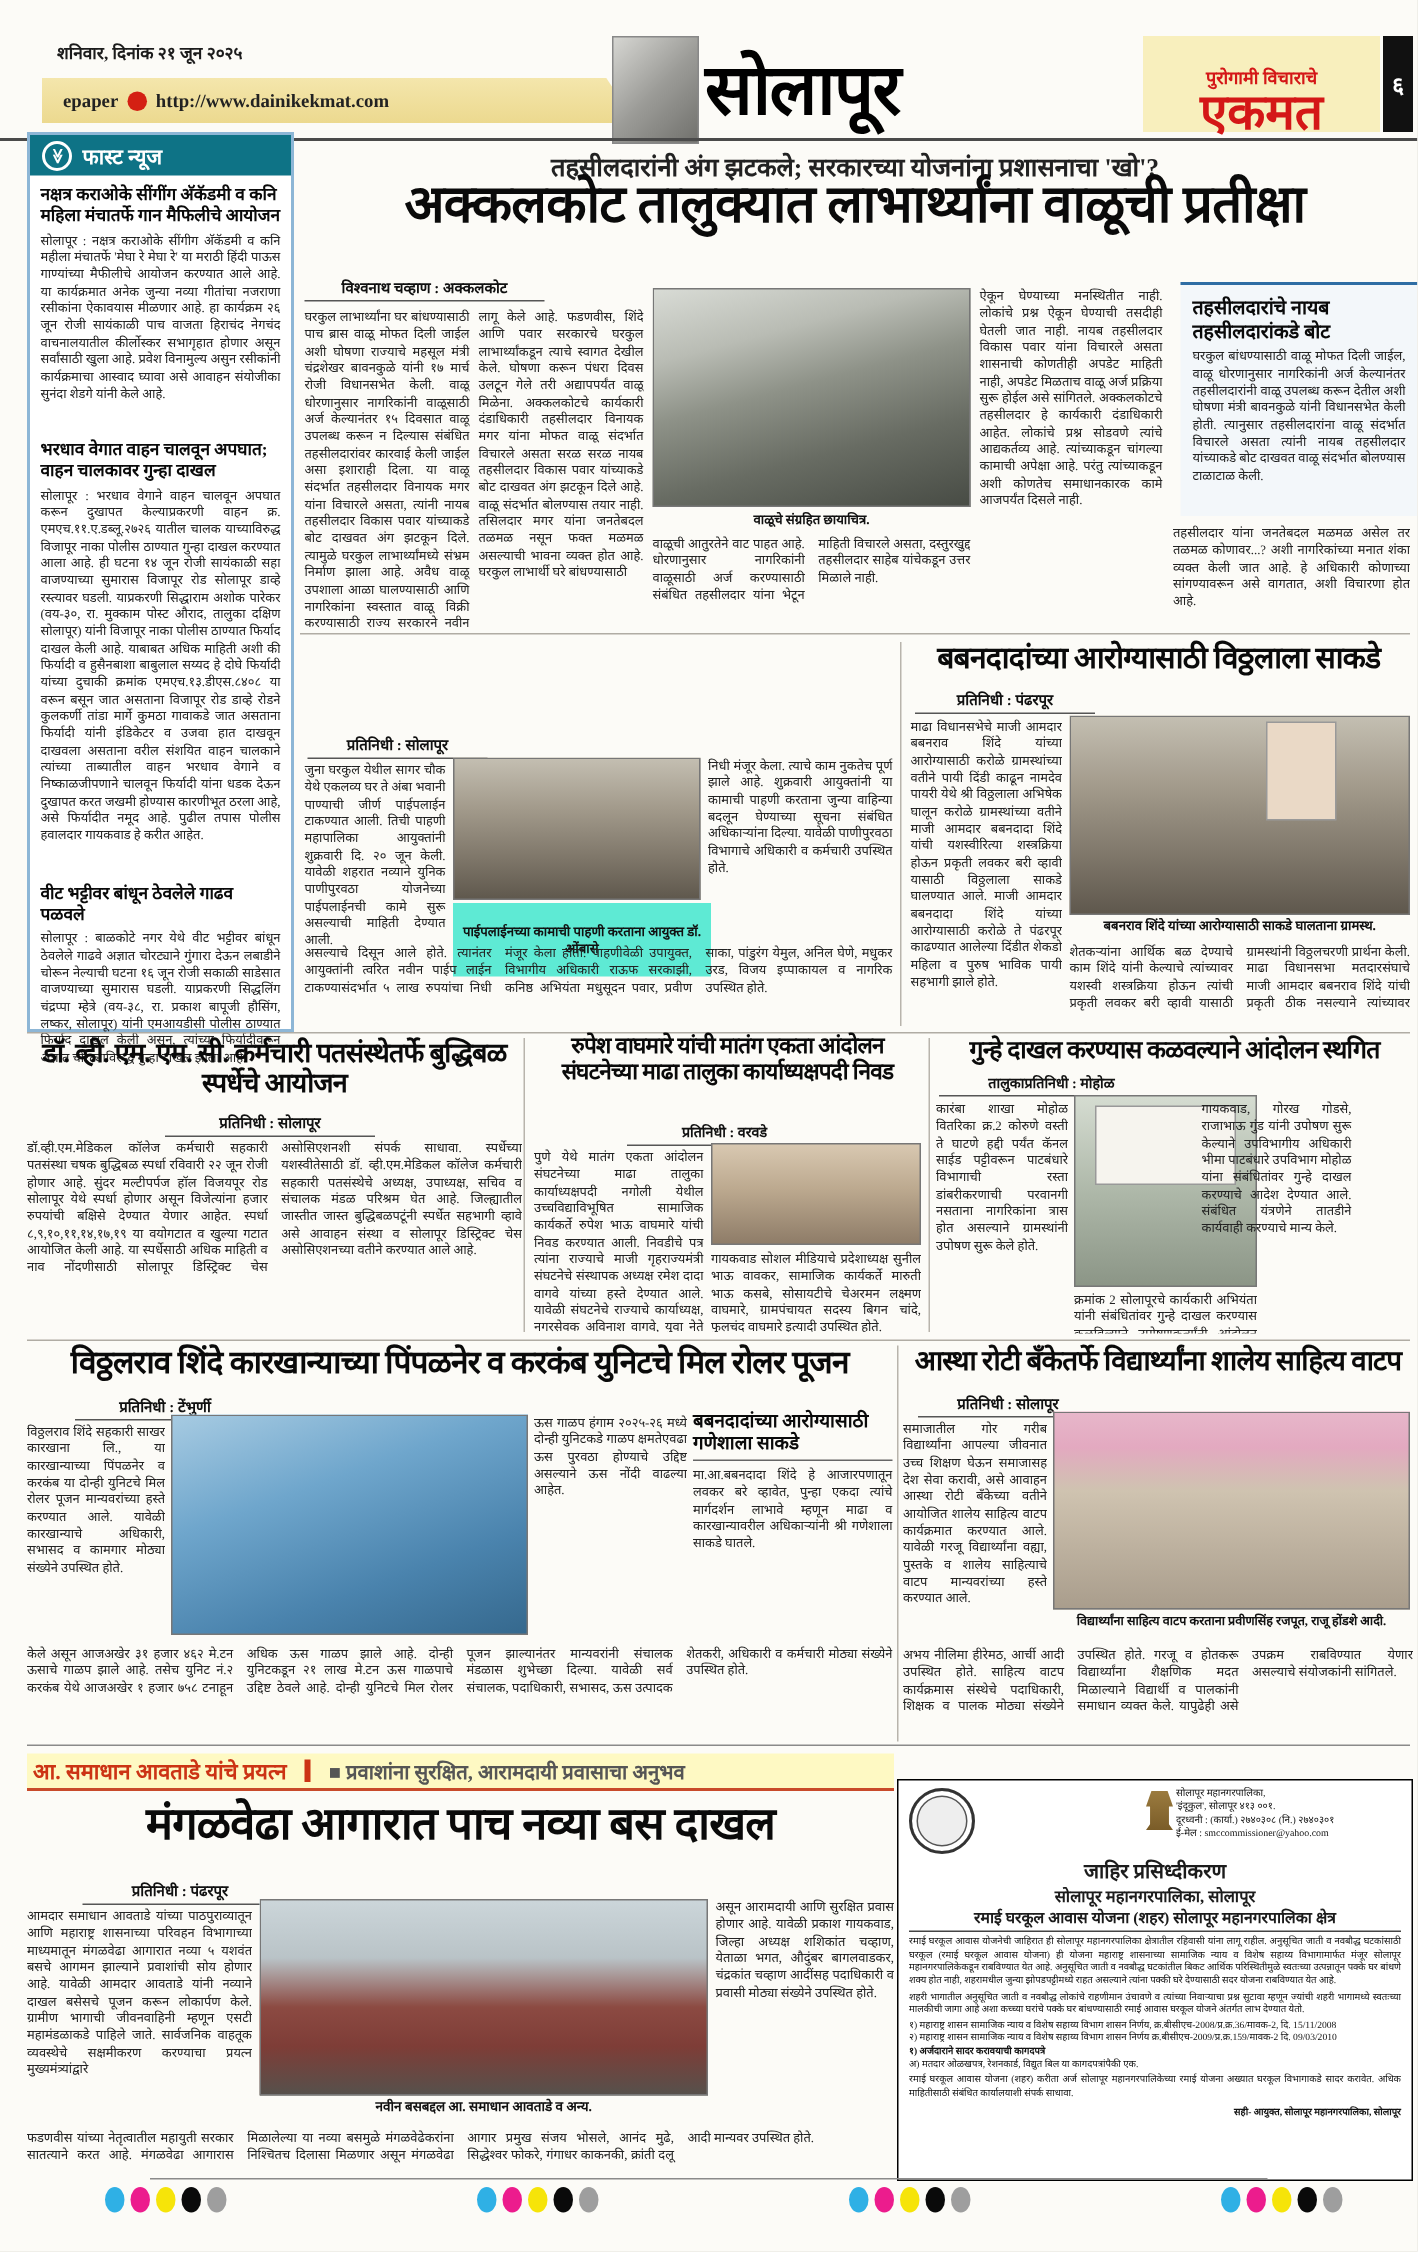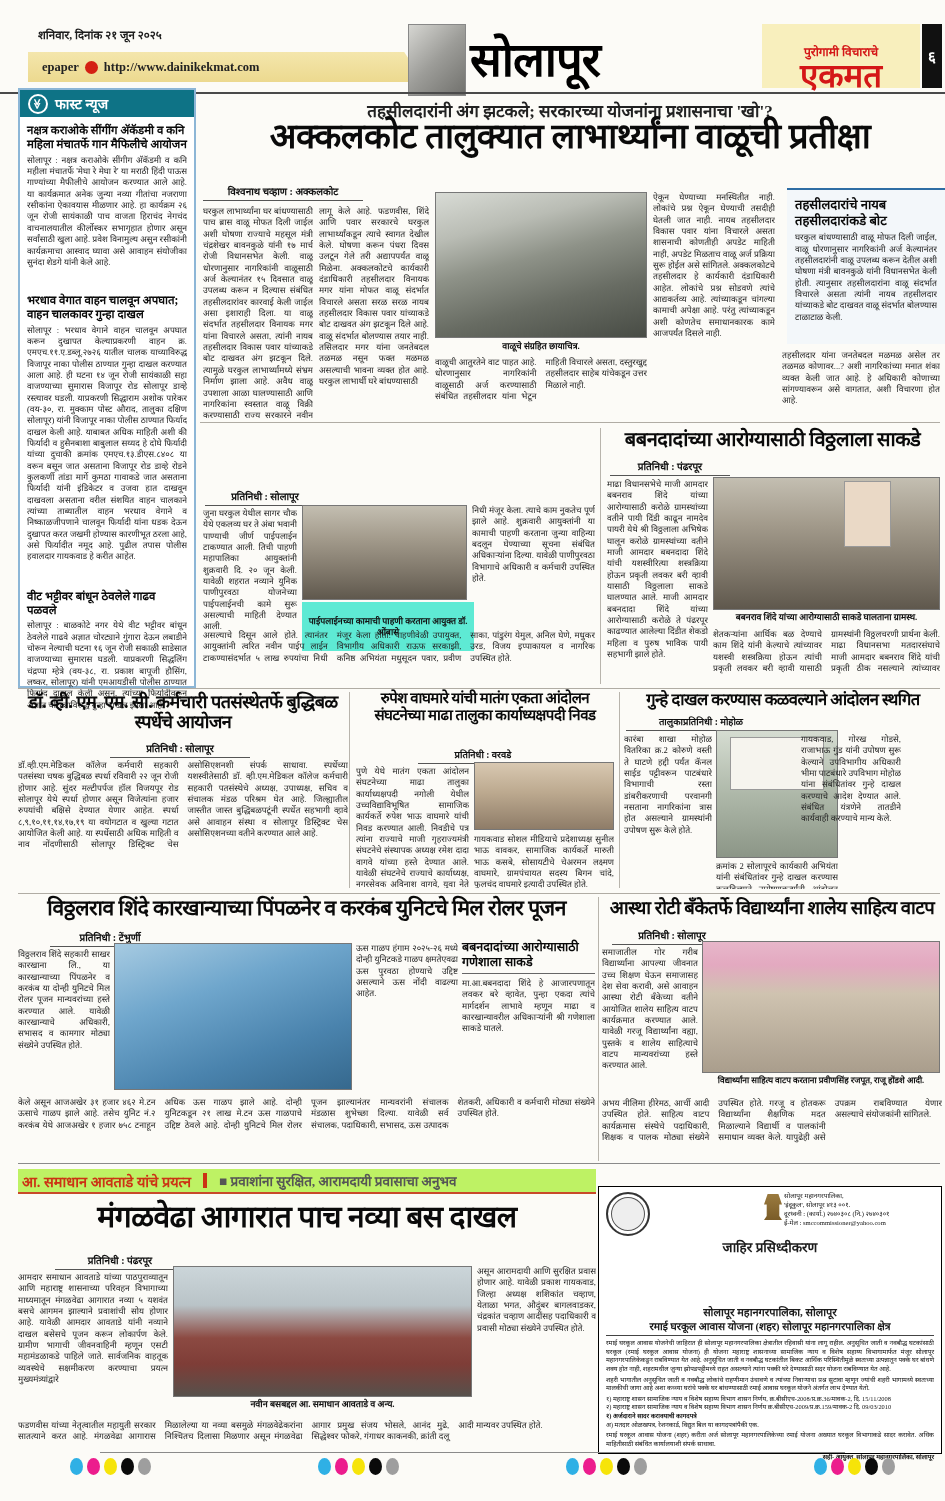--- a/index.html
+++ b/index.html
@@ -149,21 +149,21 @@
   <div class="abs bt cols4" style="left:18px;top:1097px;width:577px;height:60px;">केले असून आजअखेर ३१ हजार ४६२ मे.टन ऊसाचे गाळप झाले आहे. तसेच युनिट नं.२ करकंब येथे आजअखेर १ हजार ७५८ टनाहून अधिक ऊस गाळप झाले आहे. दोन्ही युनिटकडून २१ लाख मे.टन ऊस गाळपाचे उद्दिष्ट ठेवले आहे. दोन्ही युनिटचे मिल रोलर पूजन झाल्यानंतर मान्यवरांनी संचालक मंडळास शुभेच्छा दिल्या. यावेळी सर्व संचालक, पदाधिकारी, सभासद, ऊस उत्पादक शेतकरी, अधिकारी व कर्मचारी मोठ्या संख्येने उपस्थित होते.</div>
 
   <div class="abs hl" style="left:602px;top:898px;width:340px;font-size:18.5px;">आस्था रोटी बँकेतर्फे विद्यार्थ्यांना शालेय साहित्य वाटप</div>
   <div class="abs by" style="left:612px;top:928px;width:120px;">प्रतिनिधी : सोलापूर</div>
   <div class="abs bt" style="left:602px;top:947px;width:96px;height:128px;">समाजातील गोर गरीब विद्यार्थ्यांना आपल्या जीवनात उच्च शिक्षण घेऊन समाजासह देश सेवा करावी, असे आवाहन आस्था रोटी बँकेच्या वतीने आयोजित शालेय साहित्य वाटप कार्यक्रमात करण्यात आले. यावेळी गरजू विद्यार्थ्यांना वह्या, पुस्तके व शालेय साहित्याचे वाटप मान्यवरांच्या हस्ते करण्यात आले.</div>
   <div class="abs photo ph-pink" style="left:702px;top:941px;width:238px;height:132px;"></div>
   <div class="abs cap" style="left:702px;top:1076px;width:238px;font-size:8.4px;">विद्यार्थ्यांना साहित्य वाटप करताना प्रवीणसिंह रजपूत, राजू होंडशे आदी.</div>
   <div class="abs bt cols3" style="left:602px;top:1098px;width:340px;height:60px;">अभय नीलिमा हीरेमठ, आर्ची आदी उपस्थित होते. साहित्य वाटप कार्यक्रमास संस्थेचे पदाधिकारी, शिक्षक व पालक मोठ्या संख्येने उपस्थित होते. गरजू व होतकरू विद्यार्थ्यांना शैक्षणिक मदत मिळाल्याने विद्यार्थी व पालकांनी समाधान व्यक्त केले. यापुढेही असे उपक्रम राबविण्यात येणार असल्याचे संयोजकांनी सांगितले.</div>
 
   <div class="abs hline" style="left:18px;top:1163px;width:922px;background:#8a8a8a;"></div>
-  <div class="abs" style="left:18px;top:1169px;width:578px;height:25px;background:#bef264;border-bottom:2px solid #c84a2a;display:flex;align-items:center;gap:12px;padding:0 4px;box-sizing:border-box;">
+  <div class="abs" style="left:18px;top:1169px;width:578px;height:25px;background:#fef9c3;border-bottom:2px solid #c84a2a;display:flex;align-items:center;gap:12px;padding:0 4px;box-sizing:border-box;">
     <span style="color:#cc3314;font-weight:700;font-size:14.5px;">आ. समाधान आवताडे यांचे प्रयत्न</span>
     <span style="width:4px;height:15px;background:#cc3314;display:inline-block;"></span>
     <span style="color:#555;font-weight:700;font-size:13.5px;">■ प्रवाशांना सुरक्षित, आरामदायी प्रवासाचा अनुभव</span>
   </div>
   <div class="abs hl" style="left:18px;top:1200px;width:578px;font-size:30px;">मंगळवेढा आगारात पाच नव्या बस दाखल</div>
   <div class="abs by" style="left:55px;top:1253px;width:130px;">प्रतिनिधी : पंढरपूर</div>
   <div class="abs bt" style="left:18px;top:1272px;width:150px;height:146px;">आमदार समाधान आवताडे यांच्या पाठपुराव्यातून आणि महाराष्ट्र शासनाच्या परिवहन विभागाच्या माध्यमातून मंगळवेढा आगारात नव्या ५ यशवंत बसचे आगमन झाल्याने प्रवाशांची सोय होणार आहे. यावेळी आमदार आवताडे यांनी नव्याने दाखल बसेसचे पूजन करून लोकार्पण केले. ग्रामीण भागाची जीवनवाहिनी म्हणून एसटी महामंडळाकडे पाहिले जाते. सार्वजनिक वाहतूक व्यवस्थेचे सक्षमीकरण करण्याचा प्रयत्न मुख्यमंत्र्यांद्वारे</div>
   <div class="abs photo ph-bus" style="left:173px;top:1266px;width:299px;height:131px;"></div>
   <div class="abs bt" style="left:477px;top:1266px;width:119px;height:148px;">असून आरामदायी आणि सुरक्षित प्रवास होणार आहे. यावेळी प्रकाश गायकवाड, जिल्हा अध्यक्ष शशिकांत चव्हाण, येताळा भगत, औदुंबर बागलवाडकर, चंद्रकांत चव्हाण आदींसह पदाधिकारी व प्रवासी मोठ्या संख्येने उपस्थित होते.</div>
   <div class="abs cap" style="left:173px;top:1399px;width:299px;font-size:9px;">नवीन बसबद्दल आ. समाधान आवताडे व अन्य.</div>
@@ -174,21 +174,21 @@
       <div class="seal abs" style="left:0;top:0;"></div>
       <div class="emblem abs" style="left:158px;top:2px;"></div>
       <div class="abs" style="right:0;top:0;width:150px;font-size:6.6px;line-height:1.35;color:#111;">
         <div>सोलापूर महानगरपालिका,</div>
         <div>'इंदूकुल', सोलापूर ४१३ ००१.</div>
         <div>दूरध्वनी : (कार्या.) २७४०३०८ (नि.) २७४०३०१</div>
         <div>ई-मेल : smccommissioner@yahoo.com</div>
       </div>
     </div>
     <div style="text-align:center;font-weight:700;font-size:13.5px;margin-top:2px;">जाहिर प्रसिध्दीकरण</div>
-    <div style="text-align:center;font-weight:700;font-size:11px;margin-top:48px;">सोलापूर महानगरपालिका, सोलापूर</div>
+    <div style="text-align:center;font-weight:700;font-size:11px;">सोलापूर महानगरपालिका, सोलापूर</div>
     <div style="text-align:center;font-weight:700;font-size:10.5px;border-bottom:1px solid #444;padding-bottom:2px;">रमाई घरकूल आवास योजना (शहर) सोलापूर महानगरपालिका क्षेत्र</div>
     <div class="tiny" style="margin-top:3px;">रमाई घरकूल आवास योजनेची जाहिरात ही सोलापूर महानगरपालिका क्षेत्रातील रहिवासी यांना लागू राहील. अनुसूचित जाती व नवबौद्ध घटकांसाठी घरकूल (रमाई घरकूल आवास योजना) ही योजना महाराष्ट्र शासनाच्या सामाजिक न्याय व विशेष सहाय्य विभागामार्फत मंजूर सोलापूर महानगरपालिकेकडून राबविण्यात येत आहे. अनुसूचित जाती व नवबौद्ध घटकांतील बिकट आर्थिक परिस्थितीमुळे स्वतःच्या उत्पन्नातून पक्के घर बांधणे शक्य होत नाही, शहरामधील जुन्या झोपडपट्टीमध्ये राहत असल्याने त्यांना पक्की घरे देण्यासाठी सदर योजना राबविण्यात येत आहे.</div>
     <div class="tiny" style="margin-top:2px;">शहरी भागातील अनुसूचित जाती व नवबौद्ध लोकांचे राहणीमान उंचावणे व त्यांच्या निवाऱ्याचा प्रश्न सुटावा म्हणून ज्यांची शहरी भागामध्ये स्वतःच्या मालकीची जागा आहे अशा कच्च्या घरांचे पक्के घर बांधण्यासाठी रमाई आवास घरकूल योजने अंतर्गत लाभ देण्यात येतो.</div>
     <div class="tiny" style="margin-top:2px;">१) महाराष्ट्र शासन सामाजिक न्याय व विशेष सहाय्य विभाग शासन निर्णय, क्र.बीसीएच-2008/प्र.क्र.36/मावक-2, दि. 15/11/2008</div>
     <div class="tiny">२) महाराष्ट्र शासन सामाजिक न्याय व विशेष सहाय्य विभाग शासन निर्णय क्र.बीसीएच-2009/प्र.क्र.159/मावक-2 दि. 09/03/2010</div>
     <div class="tiny" style="font-weight:700;">१) अर्जदाराने सादर करावयाची कागदपत्रे</div>
     <div class="tiny">अ) मतदार ओळखपत्र, रेशनकार्ड, विद्युत बिल या कागदपत्रांपैकी एक.</div>
     <div class="tiny" style="margin-top:2px;">रमाई घरकूल आवास योजना (शहर) करीता अर्ज सोलापूर महानगरपालिकेच्या रमाई योजना अख्यात घरकूल विभागाकडे सादर करावेत. अधिक माहितीसाठी संबंधित कार्यालयाशी संपर्क साधावा.</div>
     <div class="tiny" style="text-align:right;font-weight:700;margin-top:4px;">सही- आयुक्त, सोलापूर महानगरपालिका, सोलापूर</div>
   </div>

